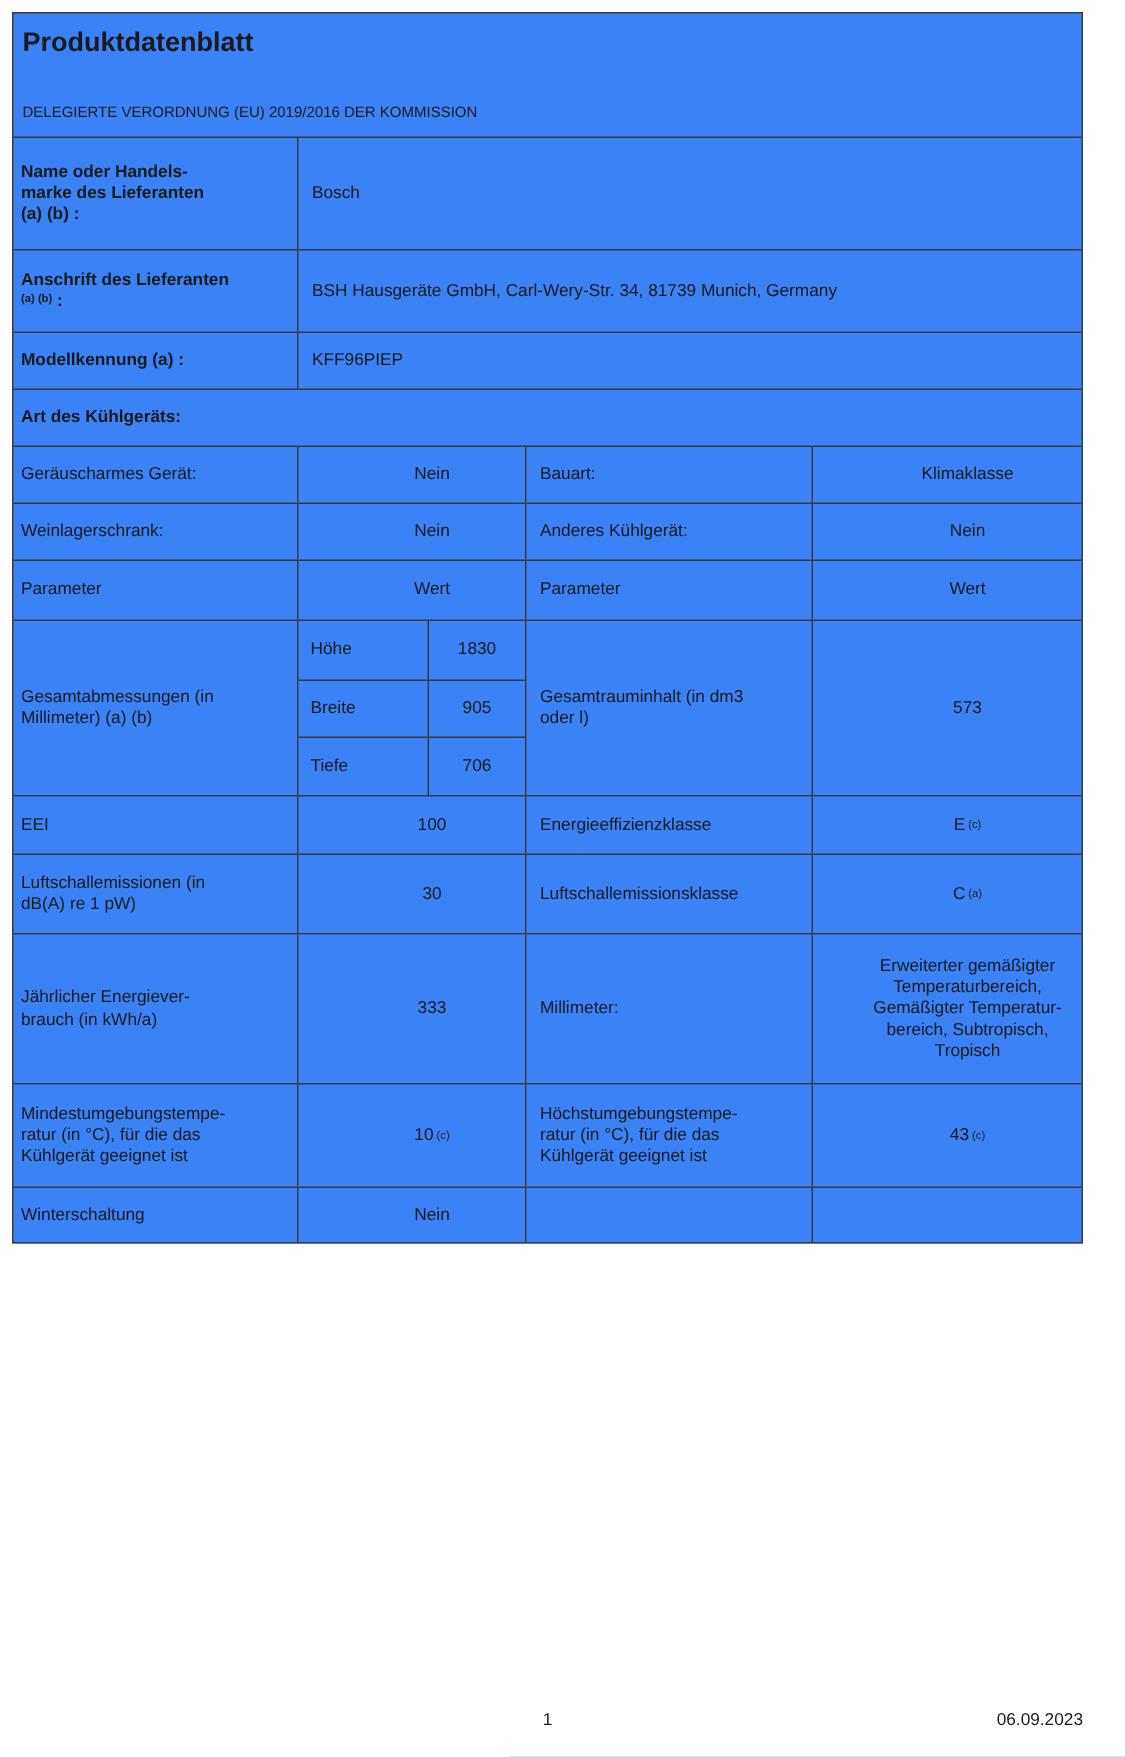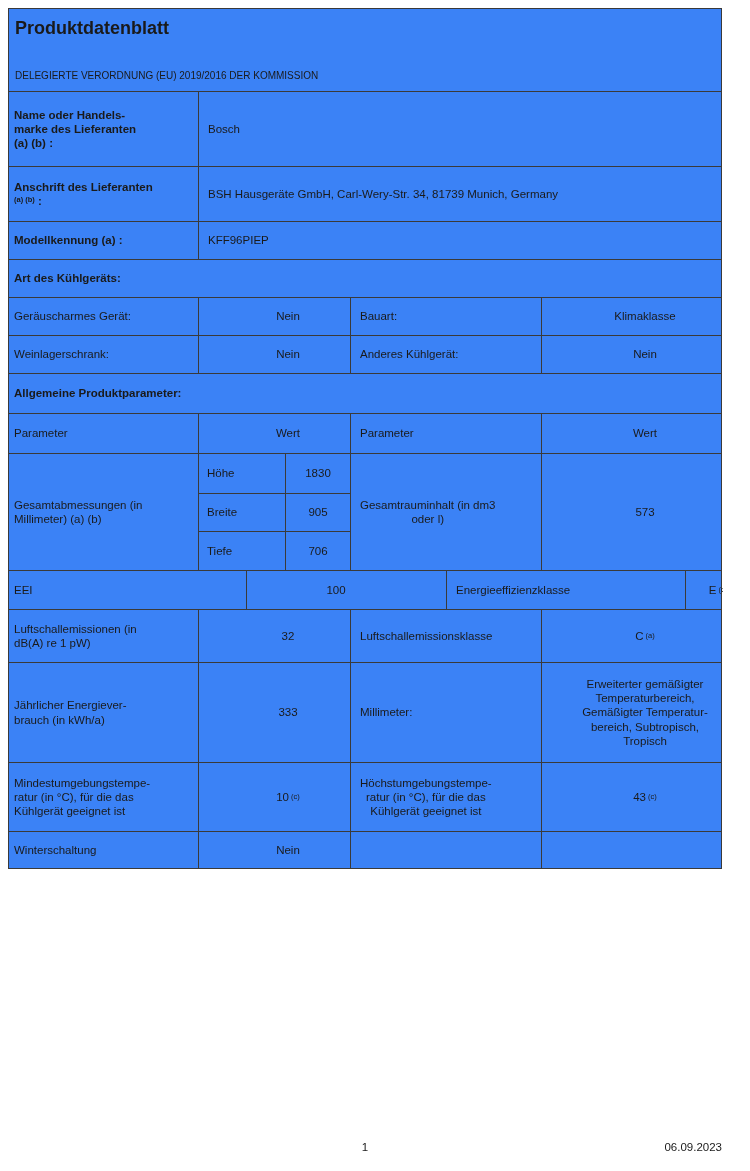--- a/index.html
+++ b/index.html
@@ -12,39 +12,39 @@
   }
   .sheet {
     position: absolute; left: 8px; top: 8px; width: 714px;
     border: 1px solid var(--line); background: #3b82f6;
   }
   .row { display: grid; border-top: 1px solid var(--line); }
   .row:first-child { border-top: none; }
   .cols2 { grid-template-columns: 189px 1fr; }
   .cols4 { grid-template-columns: 189px 152px 191px 1fr; }
   .c { display: flex; align-items: center; padding: 3px 5px 3px 5px; overflow: hidden; }
-  .c + .c { border-left: 1px solid var(--line); text-align: center; }
+  .c + .c { border-left: 1px solid var(--line); }
   .vpad { padding-left: 9px; }
   .center { justify-content: center; text-align: center; padding-left: 32px; }
   .bold { font-weight: bold; }
   .preline { white-space: pre-line; }
   .fsup { font-size: 7.5px; vertical-align: 4px; margin-left: 2px; letter-spacing: 0; }
   .lblsup { font-size: 7.5px; vertical-align: 3px; font-weight: bold; }
 
   
   .head-cell {
     display: flex; flex-direction: column; justify-content: space-between;
     height: 82px; padding: 9px 6px 9px 6px;
   }
   .doc-title { font-size: 18px; font-weight: bold; }
   .doc-sub { font-size: 10px; }
 
   
   .h75 { height: 75px; } .h55 { height: 55px; } .h38 { height: 38px; }
-  .h40 { height: 40px; } .h117 { height: 117px; } .h39 { height: 39px; gap: 48px; }
+  .h40 { height: 40px; } .h117 { height: 117px; } .h39 { height: 39px; }
   .h53 { height: 53px; } .h100 { height: 100px; } .h69 { height: 69px; }
   .h37 { height: 37px; }
 
   
   .dims-cell { padding: 0; align-items: stretch; }
   .dims { display: grid; width: 100%; grid-template-columns: 86px 1fr; grid-template-rows: 1fr 1fr 1fr; }
   .dims > div { display: flex; align-items: center; }
   .dims .dn { padding-left: 8px; }
   .dims .dv { border-left: 1px solid var(--line); justify-content: center; }
   .dims .bt { border-top: 1px solid var(--line); }
@@ -99,23 +99,20 @@
     <div class="c center">Klimaklasse</div>
   </div>
 
   <div class="row cols4 h38">
     <div class="c">Weinlagerschrank:</div>
     <div class="c center">Nein</div>
     <div class="c vpad">Anderes Kühlgerät:</div>
     <div class="c center">Nein</div>
   </div>
 
-  <div class="row h40">
-    <div class="c bold">Allgemeine Produktparameter:</div>
-  </div>
 
   <div class="row cols4 h40">
     <div class="c">Parameter</div>
     <div class="c center">Wert</div>
     <div class="c vpad">Parameter</div>
     <div class="c center">Wert</div>
   </div>
 
   <div class="row cols4 h117">
     <div class="c preline">Gesamtabmessungen (in
@@ -141,21 +138,21 @@
     <div class="c vpad">Energieeffizienzklasse</div>
     <div class="c center">
       <span>E</span>
         <span class="fsup">(c)</span>
     </div>
   </div>
 
   <div class="row cols4 h53">
     <div class="c preline">Luftschallemissionen (in
 dB(A) re 1 pW)</div>
-    <div class="c center">32</div>
+    <div class="c center">30</div>
     <div class="c vpad">Luftschallemissionsklasse</div>
     <div class="c center">
       <span>C</span>
         <span class="fsup">(a)</span>
     </div>
   </div>
 
   <div class="row cols4 h100">
     <div class="c preline">Jährlicher Energiever-
 brauch (in kWh/a)</div>

